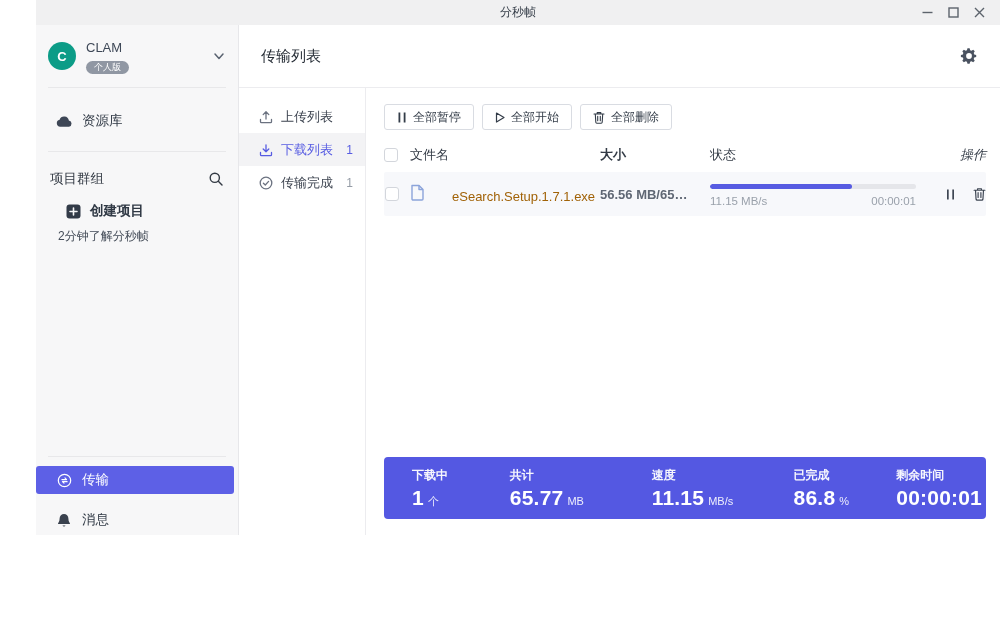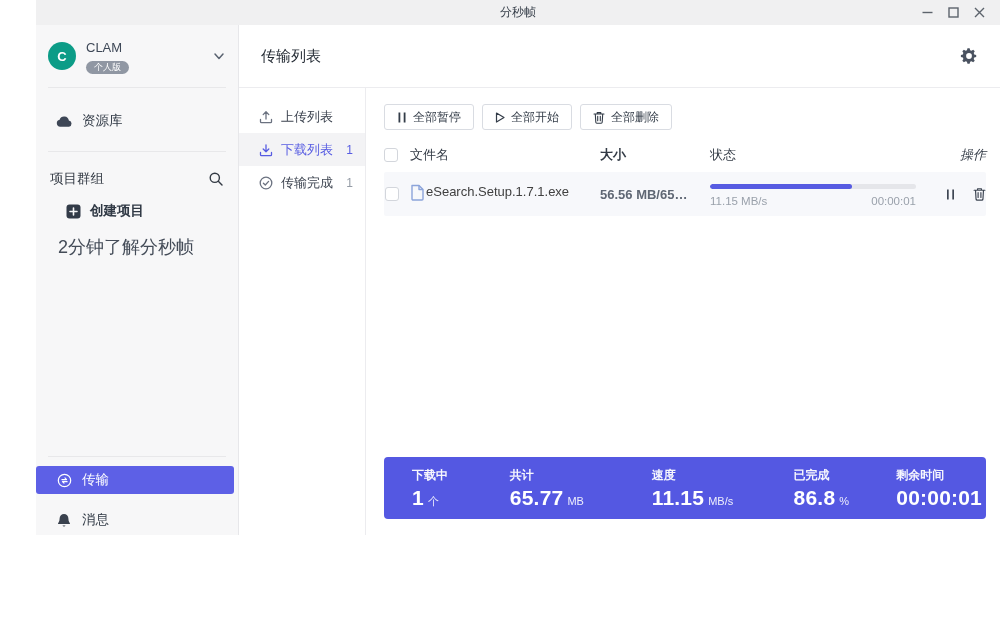--- a/index.html
+++ b/index.html
@@ -31,21 +31,21 @@
   .badge { display:inline-block; background:#9097a3; color:#fff; font-size:9px; padding:1px 8px 2px; border-radius:8px; margin-top:2px; }
   .account-chevron { margin-left:auto; color:#596270; display:flex; }
   .divider { height:1px; background:#e8e8ea; margin:0 12px; flex:0 0 auto; }
   .side-item { height:34px; display:flex; align-items:center; padding:0 20px; font-size:13.5px; color:#2f3844; gap:10px; }
   .side-item .icn { display:flex; width:16px; justify-content:center; color:#3e4756; }
   .resource-item { margin-top:16px; margin-bottom:13px; }
   .groups-row { display:flex; align-items:center; padding:0 14px; font-size:13.5px; color:#333a44; height:30px; margin-top:12px; }
   .groups-search { margin-left:auto; display:flex; color:#333a44; }
   .create-row { display:flex; align-items:center; gap:9px; padding-left:30px; height:34px; font-size:13.5px; color:#2f3844;font-weight:bold; }
   .create-row .icn { display:flex; }
-  .tip { padding-left:22px; font-size:18px; color:#444c58; margin-top:7px; }
+  .tip { padding-left:22px; font-size:12px; color:#444c58; }
   .sidebar-spacer { flex:1; }
   .bottom-divider { margin-bottom:6px; }
   .messages-item { height:30px; }
   .transfer-item { background:var(--active); color:#fff; border-radius:3px; margin:3px 4px 11px 0; height:28px; }
   .transfer-item .icn { color:#fff; }
 
   
   .main-header { height:63px; border-bottom:1px solid #ececef; display:flex; align-items:center; padding:0 22px; flex:0 0 auto; }
   .main-title { font-size:15px; color:#252c35; font-weight:500; }
   .gear-btn { margin-left:auto; color:#4a5260; font-size:20px; line-height:1; display:flex; }
@@ -68,21 +68,21 @@
   .col-check { width:26px; display:flex; }
   .col-name { width:190px; }
   .col-size { width:110px;font-weight:bold; }
   .col-status { flex:1; padding-right:10px; min-width:0; }
   .col-actions { width:60px; text-align:right;font-style:italic; }
 
   .checkbox { width:14px; height:14px; border:1px solid #d3d6dc; border-radius:3px; background:#fff; display:inline-block; }
 
   .trow { display:flex; align-items:center; height:44px; background:#f7f8fb; border-radius:2px; margin-top:5px; font-size:13px; flex:0 0 auto; }
   .trow .col-check { padding-left:1px; }
-  .cell-name { display:flex; align-items:flex-start; gap:1px; color:#404040; }
+  .cell-name { display:flex; align-items:flex-end; gap:27px; color:#a16207; }
   .cell-size { color:#5f6774; }
   .status-inner { padding-top:2px; }
   .track { height:5px; background:#e5e6ea; border-radius:3px; overflow:hidden; }
   .fill { height:100%; background:var(--accent); border-radius:3px; }
   .meta { display:flex; justify-content:space-between; font-size:11.5px; color:#9aa1ab; margin-top:6px; }
   .cell-actions { display:flex; gap:18px; justify-content:flex-end; align-items:center; color:#3e4653; }
   .row-action { display:flex; cursor:pointer; color:#3e4653; }
 
   .content-spacer { flex:1; }
 

